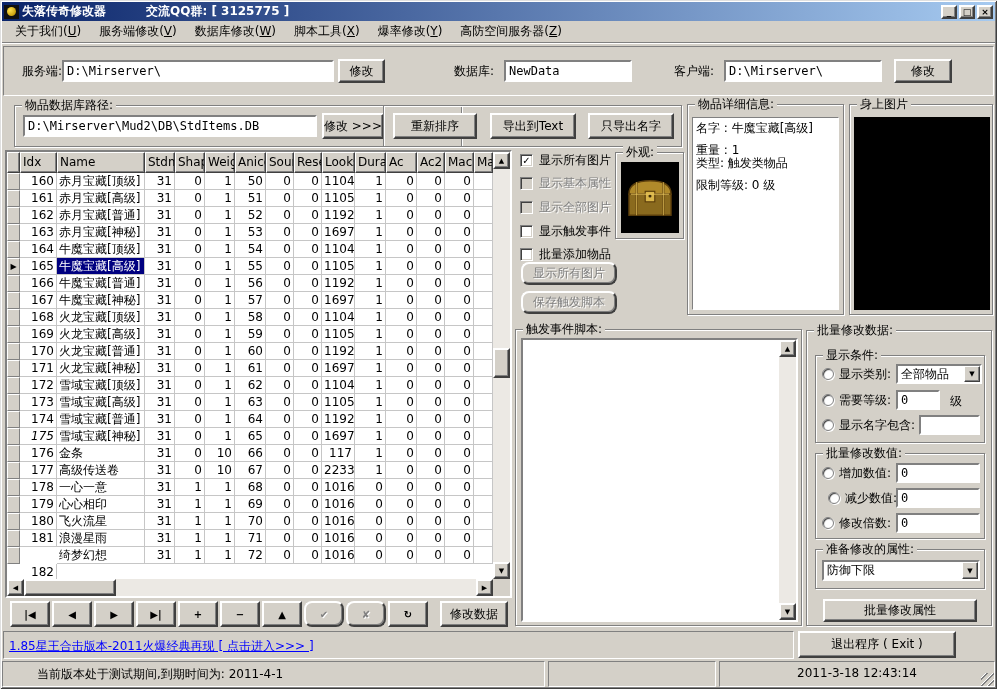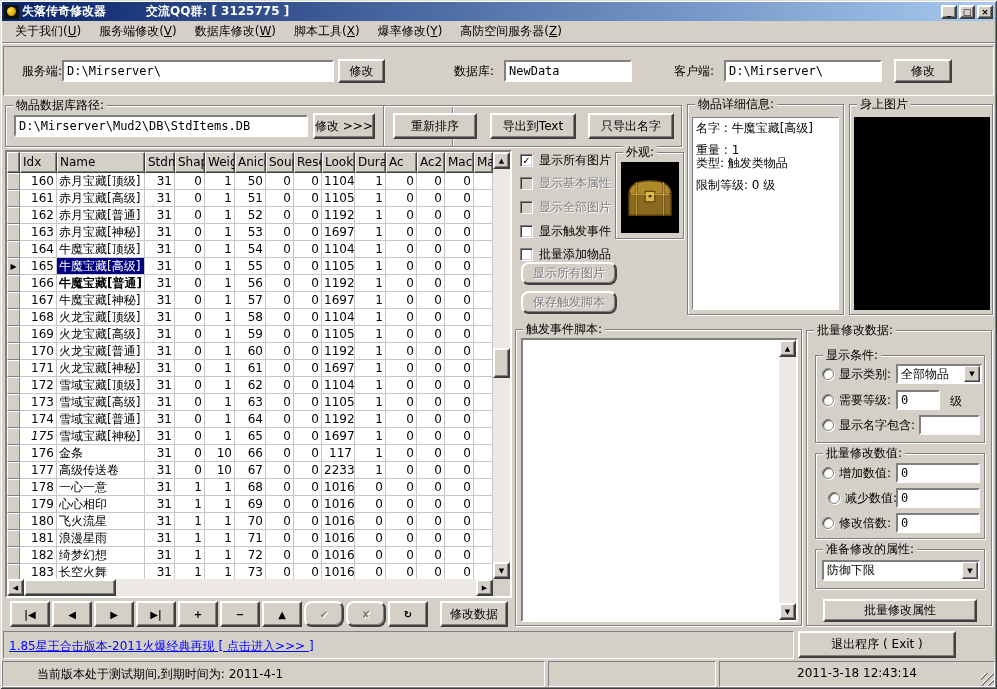--- a/index.html
+++ b/index.html
@@ -106,21 +106,21 @@
     <span class="abs" style="left:18px;top:16px;">服务端:</span>
     <input class="abs tb" style="left: 58px; top: 13px; width: 272px;" value="D:\Mirserver\">
     <div class="abs btn" style="left:334px;top:12px;width:47px;height:24px;">修改</div>
     <span class="abs" style="left:450px;top:16px;">数据库:</span>
     <input class="abs tb" style="left: 500px; top: 13px; width: 128px;" value="NewData">
     <span class="abs" style="left:670px;top:16px;">客户端:</span>
     <input class="abs tb" style="left: 720px; top: 13px; width: 158px;" value="D:\Mirserver\">
     <div class="abs btn" style="left:890px;top:12px;width:58px;height:24px;">修改</div>
   </div>
 
-  <div class="abs grp" style="left:5px;top:105px;width:448px;height:42px;">
+  <div class="abs grp" style="left:14px;top:105px;width:448px;height:42px;">
     <span class="grp-label">物品数据库路径:</span>
     <input class="abs tb" style="left: 8px; top: 9px; width: 294px;" value="D:\Mirserver\Mud2\DB\StdItems.DB">
     <div class="abs btn" style="left:307px;top:7px;width:62px;height:26px;">修改 &gt;&gt;&gt;</div>
   </div>
 
   <div class="abs grp" style="left:383px;top:105px;width:299px;height:42px;">
     <div class="abs btn" style="left:9px;top:7px;width:84px;height:26px;">重新排序</div>
     <div class="abs btn" style="left:106px;top:7px;width:86px;height:26px;">导出到Text</div>
     <div class="abs btn" style="left:204px;top:7px;width:86px;height:26px;">只导出名字</div>
   </div>
@@ -260,21 +260,21 @@
             <span class="c num" style="width: 33px;">1105</span>
             <span class="c num" style="width: 31px;">1</span>
             <span class="c num" style="width: 31px;">0</span>
             <span class="c num" style="width: 28px;">0</span>
             <span class="c num" style="width: 29px;">0</span>
             <span class="c num" style="width: 15px; flex: 1 0 auto;"></span>
           </div>
           <div class="row">
             <span class="ind" style="width: 13px;"></span>
             <span class="c num" style="width: 37px;">166</span>
-            <span class="c" style="width: 88px; font-weight: bold;">牛魔宝藏[普通]</span>
+            <span class="c" style="width: 88px;">牛魔宝藏[普通]</span>
             <span class="c num" style="width: 30px;">31</span>
             <span class="c num" style="width: 30px;">0</span>
             <span class="c num" style="width: 30px;">1</span>
             <span class="c num" style="width: 31px;">56</span>
             <span class="c num" style="width: 28px;">0</span>
             <span class="c num" style="width: 28px;">0</span>
             <span class="c num" style="width: 33px;">1192</span>
             <span class="c num" style="width: 31px;">1</span>
             <span class="c num" style="width: 31px;">0</span>
             <span class="c num" style="width: 28px;">0</span>
@@ -531,21 +531,21 @@
             <span class="c num" style="width: 28px;">0</span>
             <span class="c num" style="width: 33px;">1016</span>
             <span class="c num" style="width: 31px;">0</span>
             <span class="c num" style="width: 31px;">0</span>
             <span class="c num" style="width: 28px;">0</span>
             <span class="c num" style="width: 29px;">0</span>
             <span class="c num" style="width: 15px; flex: 1 0 auto;"></span>
           </div>
           <div class="row">
             <span class="ind" style="width: 13px;"></span>
-            <span class="c num" style="width: 37px;">182</span>
+            <span class="c num" style="width: 37px; margin-top: 17px;">182</span>
             <span class="c" style="width: 88px;">绮梦幻想</span>
             <span class="c num" style="width: 30px;">31</span>
             <span class="c num" style="width: 30px;">1</span>
             <span class="c num" style="width: 30px;">1</span>
             <span class="c num" style="width: 31px;">72</span>
             <span class="c num" style="width: 28px;">0</span>
             <span class="c num" style="width: 28px;">0</span>
             <span class="c num" style="width: 33px;">1016</span>
             <span class="c num" style="width: 31px;">0</span>
             <span class="c num" style="width: 31px;">0</span>

